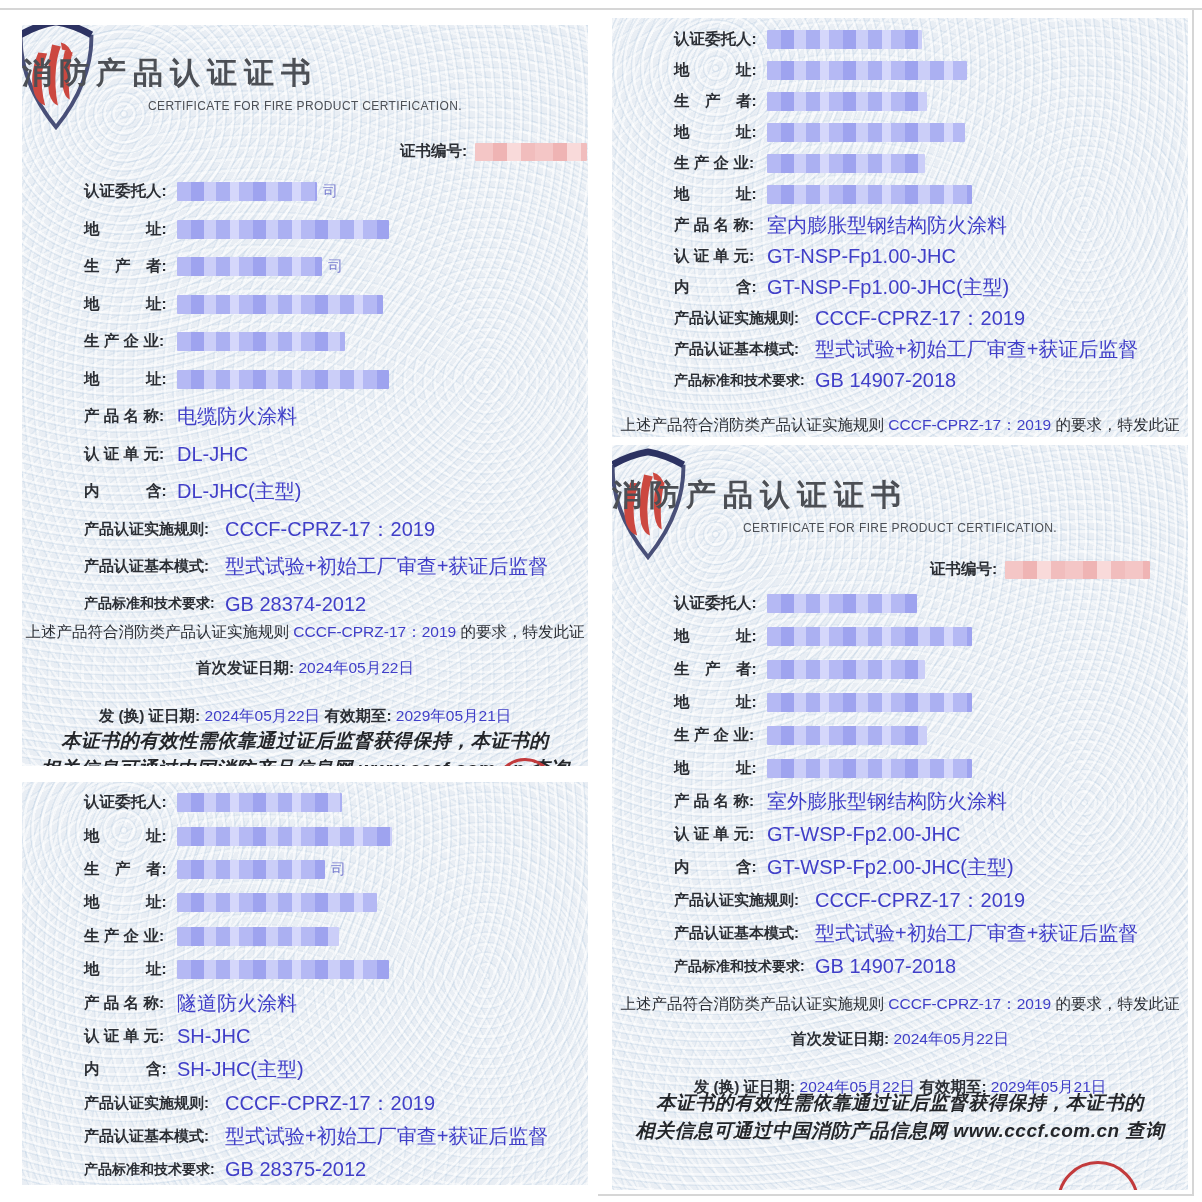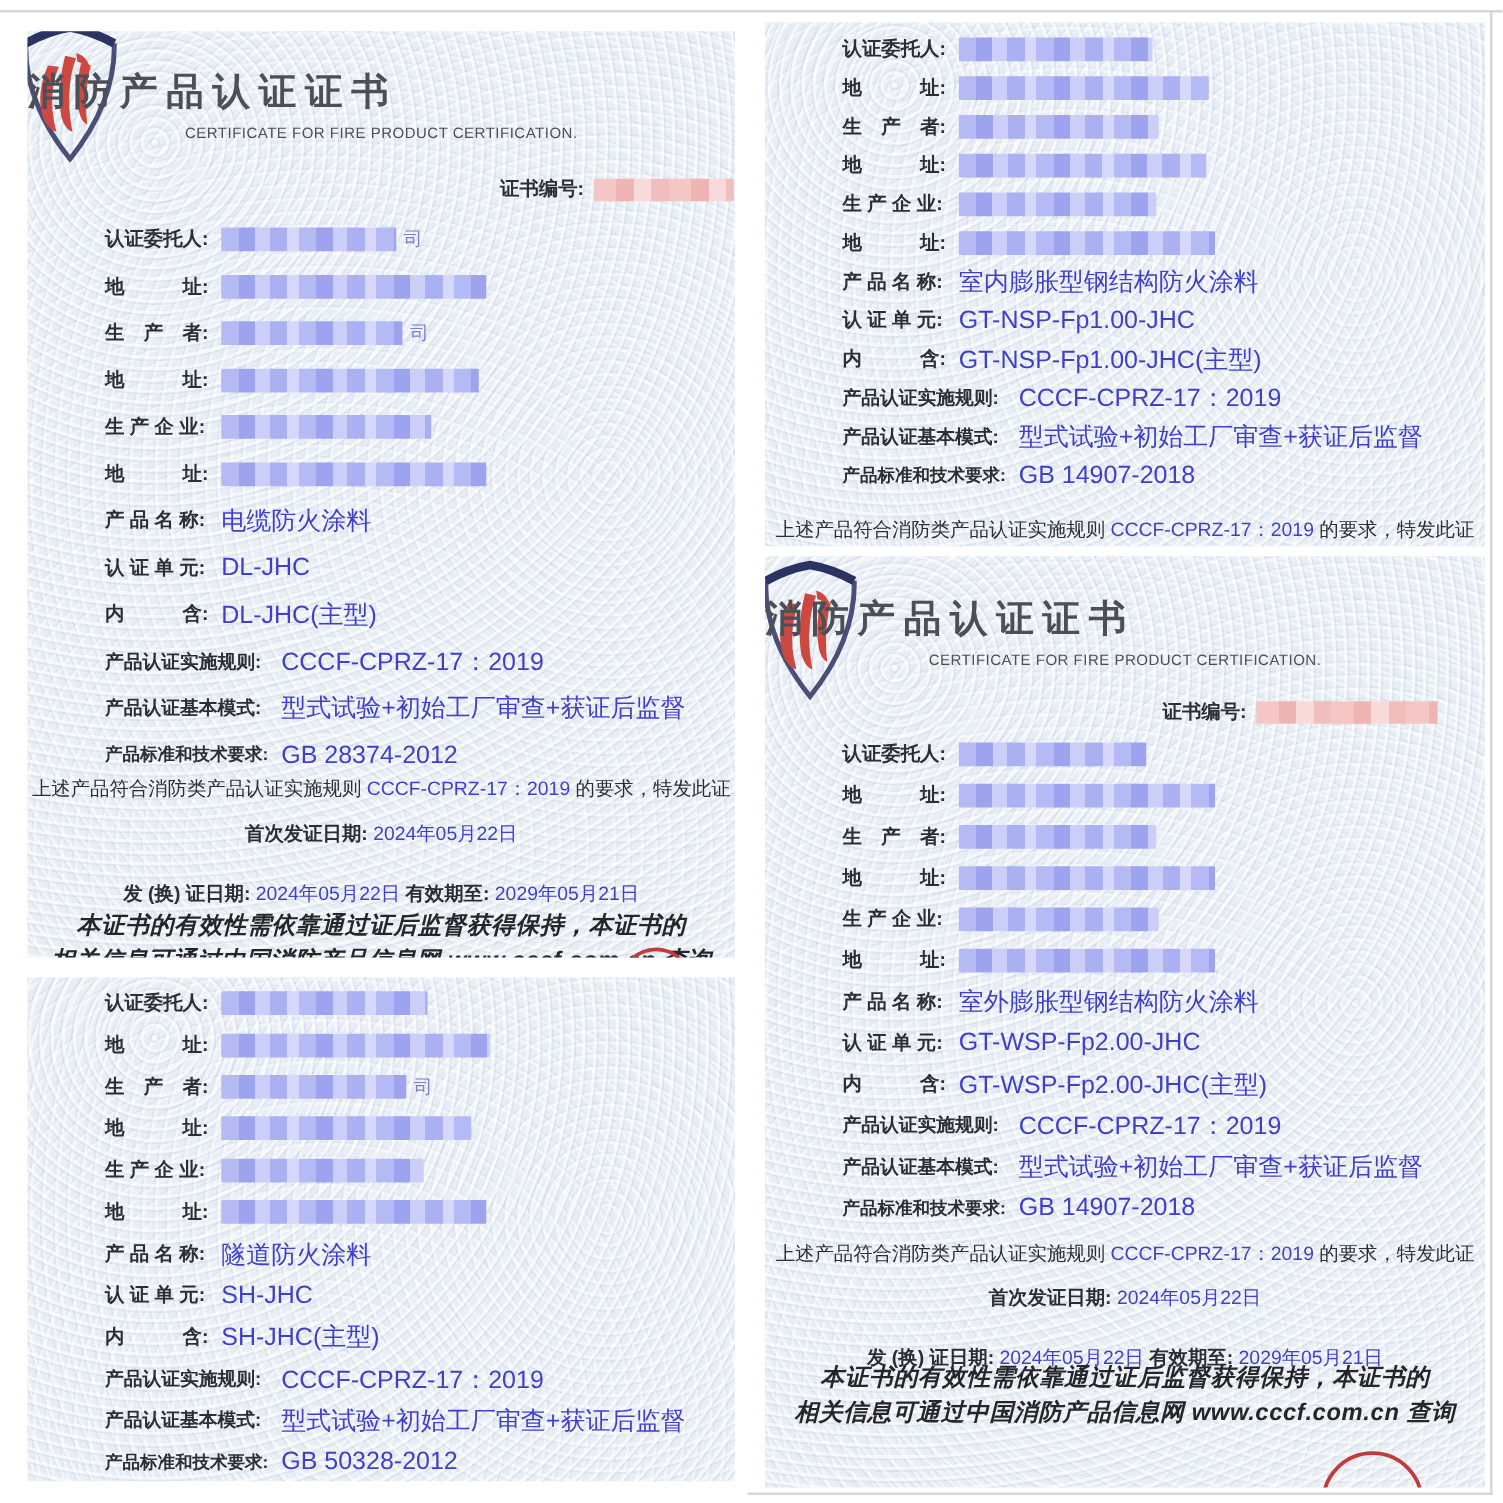--- a/index.html
+++ b/index.html
@@ -254,21 +254,21 @@
     <div class="row">
       <span class="lbl wide">产品认证实施规则:</span>
       <span class="val">CCCF-CPRZ-17：2019</span>
     </div>
     <div class="row">
       <span class="lbl wide">产品认证基本模式:</span>
       <span class="val">型式试验+初始工厂审查+获证后监督</span>
     </div>
     <div class="row">
       <span class="lbl xwide">产品标准和技术要求:</span>
-      <span class="val">GB 50328-2012</span>
+      <span class="val">GB 28375-2012</span>
     </div>
   </div>
 </div>
 
 <div class="cert cert-br">
   <svg class="logo" style="left:-14px;top:2px;" width="100" height="118" viewBox="0 0 100 120">
     <path d="M14 18 Q32 8 50 5 Q68 8 86 18" fill="none" stroke="#2c3262" stroke-width="7"></path>
     <path d="M14 18 Q13 66 50 112 Q87 66 86 18" fill="none" stroke="#2c3262" stroke-width="4" opacity=".85"></path>
     <path d="M32 36 Q22 60 28 78 Q32 88 39 90 Q34 72 36 56 Q37 46 41 37 Z" fill="#cc4840"></path>
     <path d="M46 28 Q39 56 43 78 Q46 88 52 90 Q48 70 50 52 Q51 40 55 30 Z" fill="#cc4840"></path>

